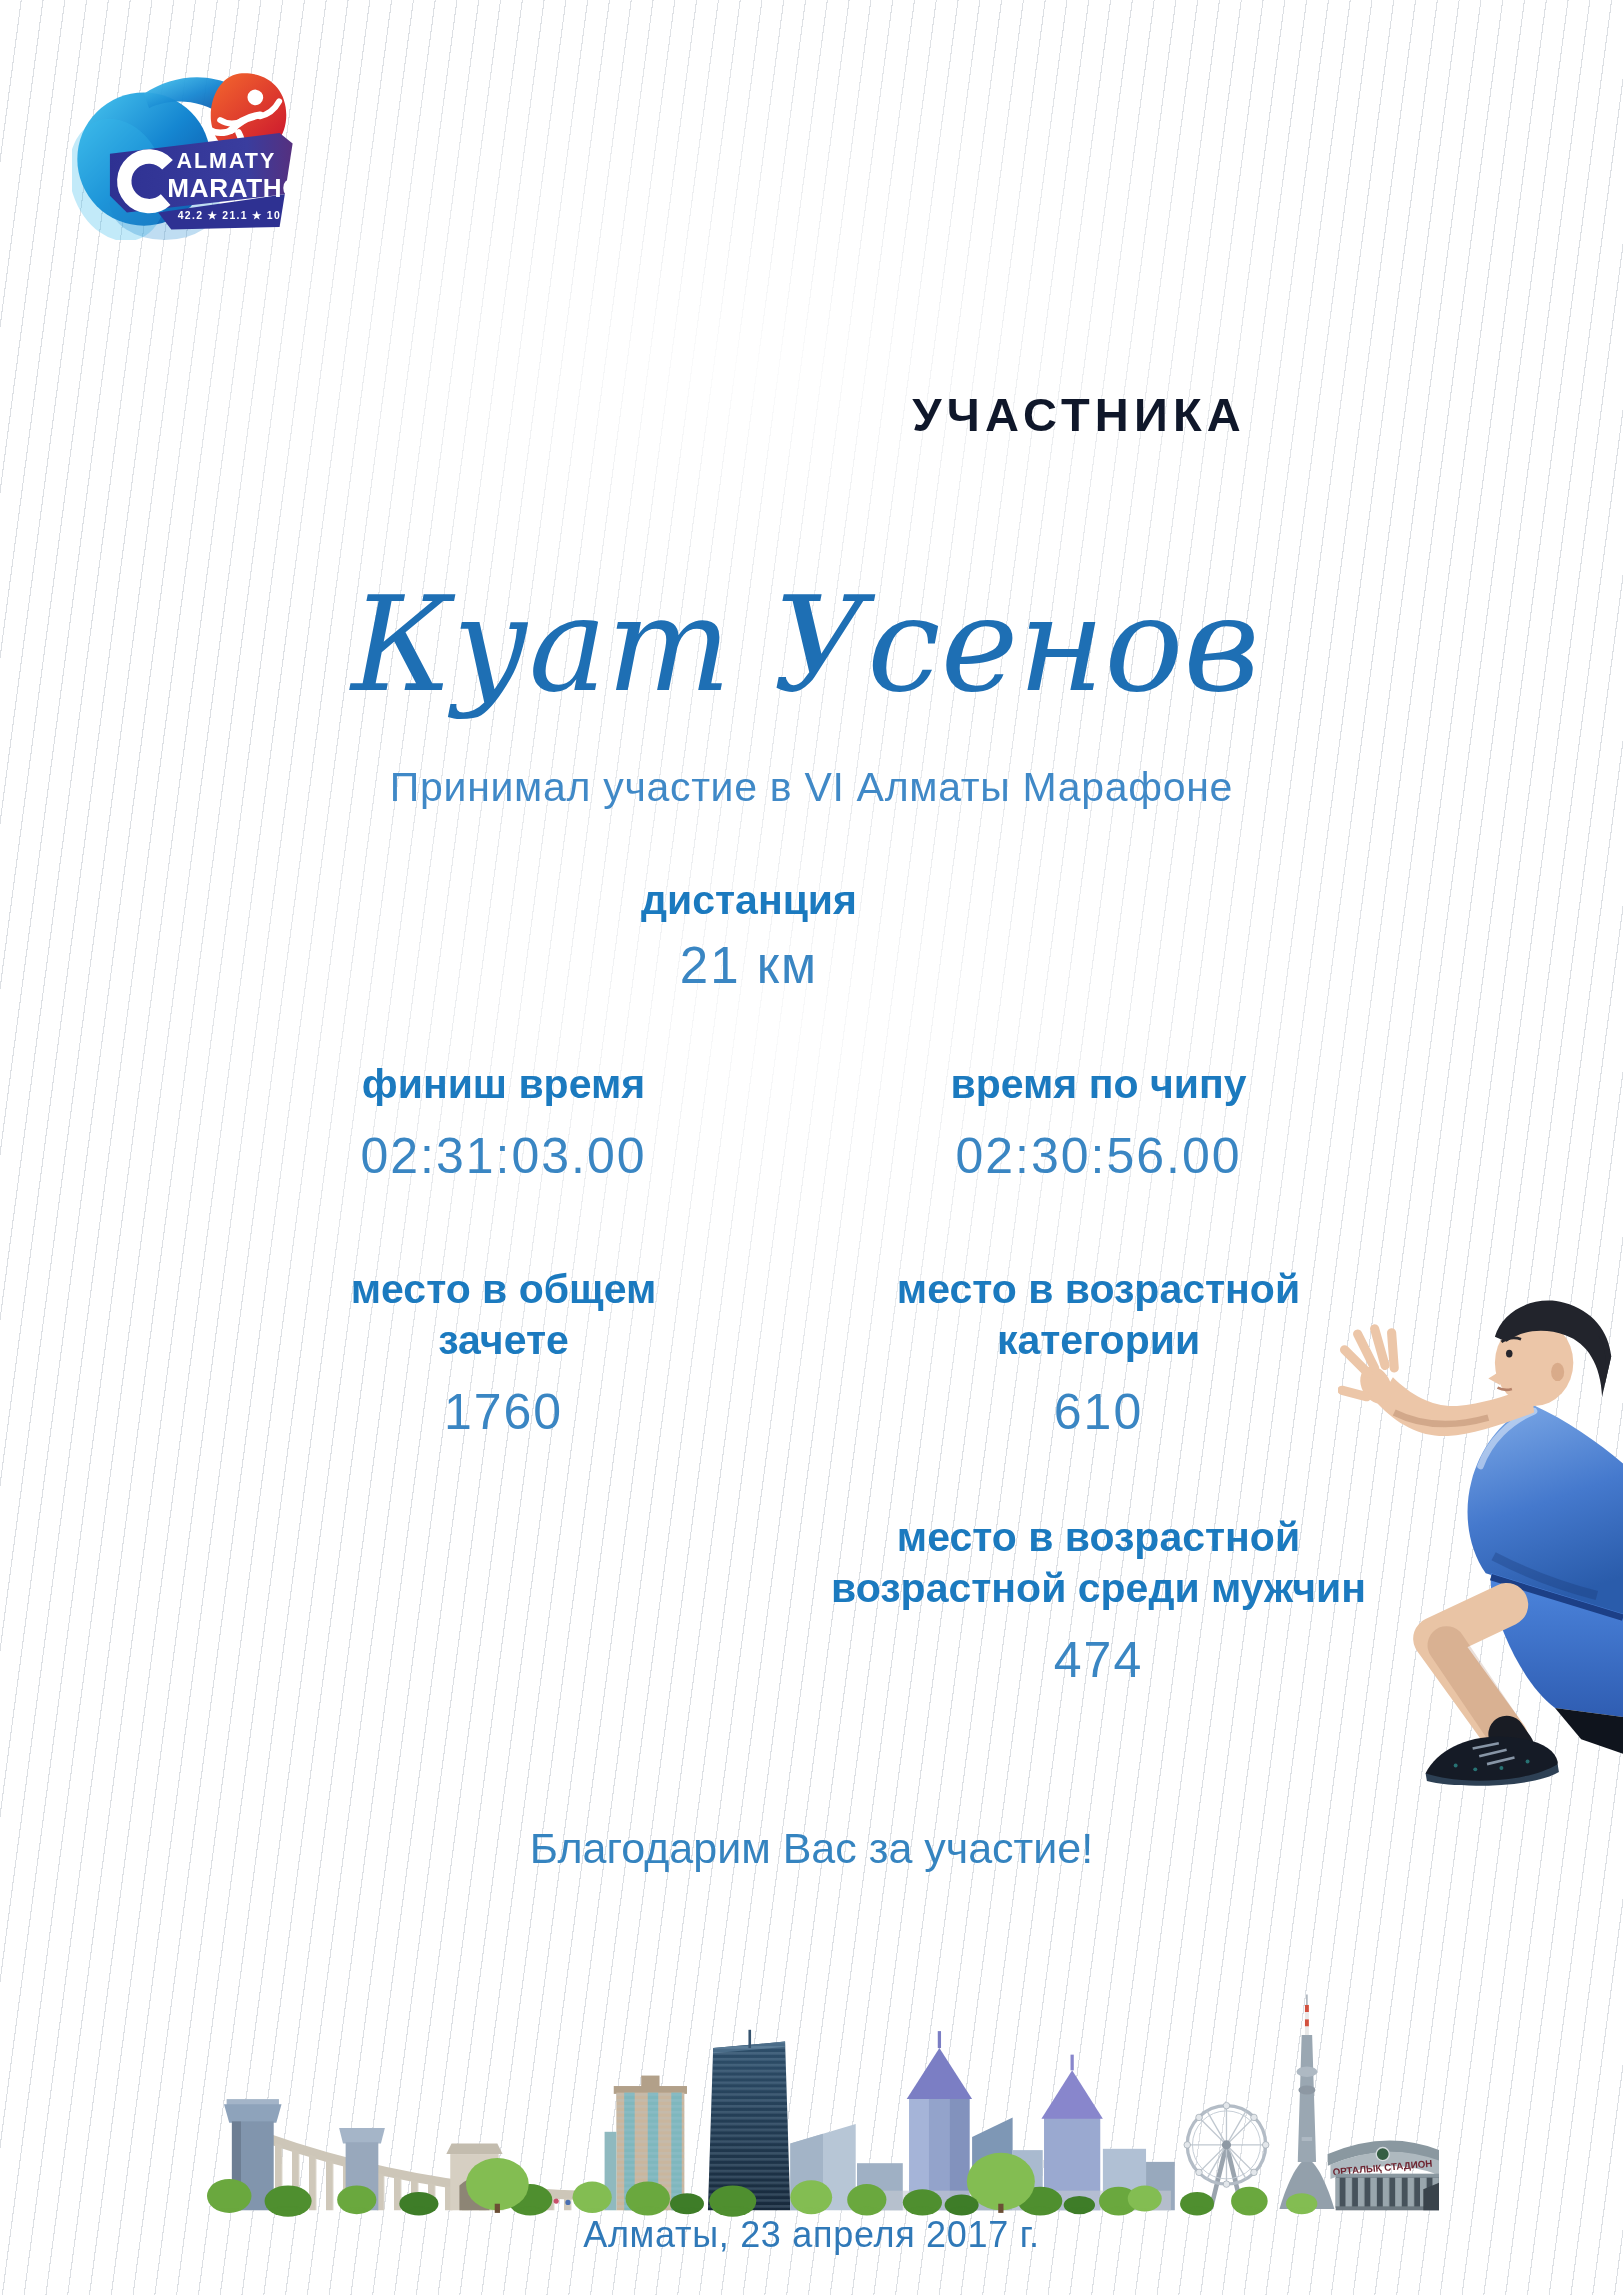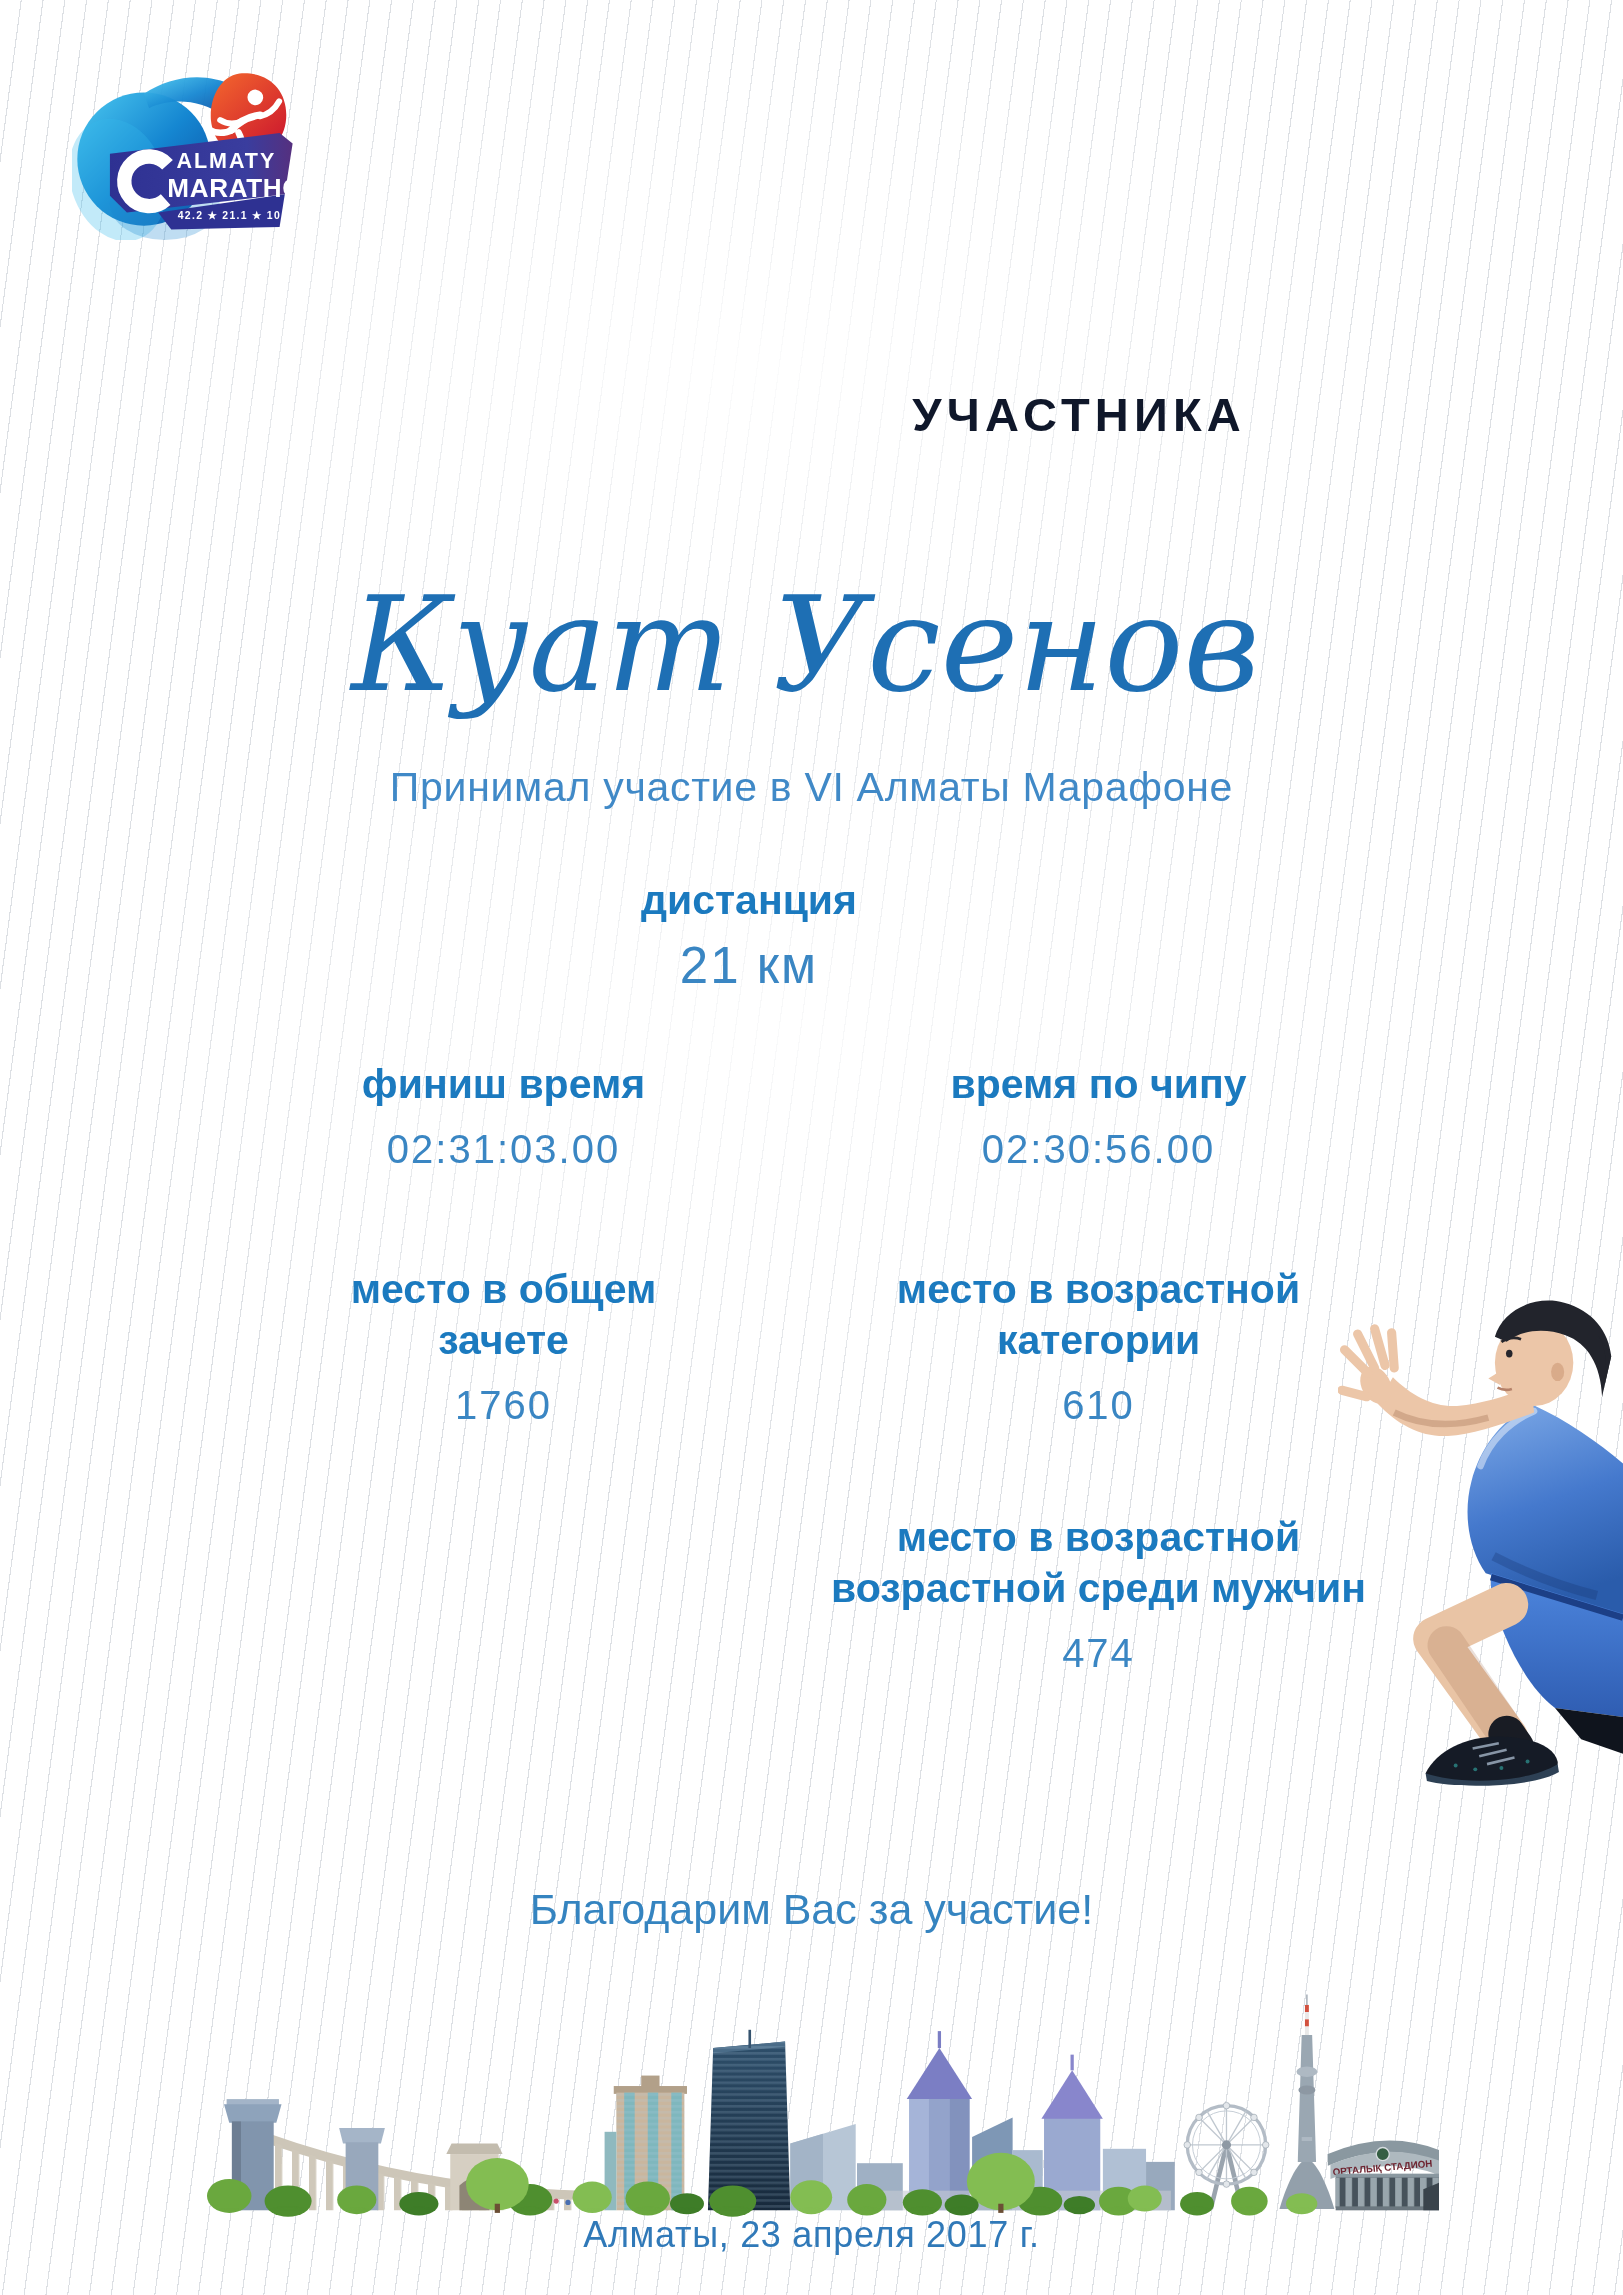--- a/index.html
+++ b/index.html
@@ -19,29 +19,29 @@
     letter-spacing:0.7px;background:linear-gradient(90deg,#1e88cb 0%,#2b6ab4 55%,#34368c 100%);
     -webkit-background-clip:text;background-clip:text;color:transparent;white-space:nowrap;}
   .subtitle{position:absolute;top:391px;right:377px;font-size:47px;font-weight:bold;line-height:1;
     color:#0f172a;letter-spacing:5.2px;white-space:nowrap;}
   .name{position:absolute;top:570px;left:0;width:1611px;text-align:center;
     font-family:"DejaVu Serif",serif;font-style:italic;font-size:131px;line-height:1.15;color:#1e6fb4;}
   .participation{position:absolute;top:764px;left:0;width:1623px;text-align:center;
     font-size:41px;color:#4089c7;letter-spacing:0.7px;}
   .stat{position:absolute;text-align:center;}
   .stat-label{font-size:41px;font-weight:bold;color:#1b7abf;line-height:1.24;}
-  .stat-value{font-size:40px;color:#3a86c3;margin-top:17px;letter-spacing:2px;font-weight:300;}
+  .stat-value{font-size:50px;color:#3a86c3;margin-top:17px;letter-spacing:2px;font-weight:300;}
   .stat.distance{top:875px;left:0;width:1498px;}
   .stat.distance .stat-value{font-size:51px;margin-top:10.5px;}
   .pos-l{left:111px;width:785px;}
   .pos-r{left:706px;width:785px;}
   .row1{top:1059px;}
   .row2{top:1264px;}
   .row3{top:1512px;}
-  .thanks{position:absolute;top:1885px;left:0;width:1623px;text-align:center;
+  .thanks{position:absolute;top:1824px;left:0;width:1623px;text-align:center;
     font-size:43px;color:#3584c0;font-weight:300;}
   .skyline{position:absolute;left:190px;top:1993px;width:1249px;height:309px;pointer-events:none;}
   .runner{position:absolute;left:1338px;top:1250px;width:285px;height:555px;pointer-events:none;}
   .footer-date{position:absolute;top:2214px;left:0;width:1623px;text-align:center;
     font-size:36px;color:#3079b8;font-weight:300;letter-spacing:0.7px;}
   svg text{font-family:"Liberation Sans",sans-serif;}
 </style>
 </head>
 <body>
 

